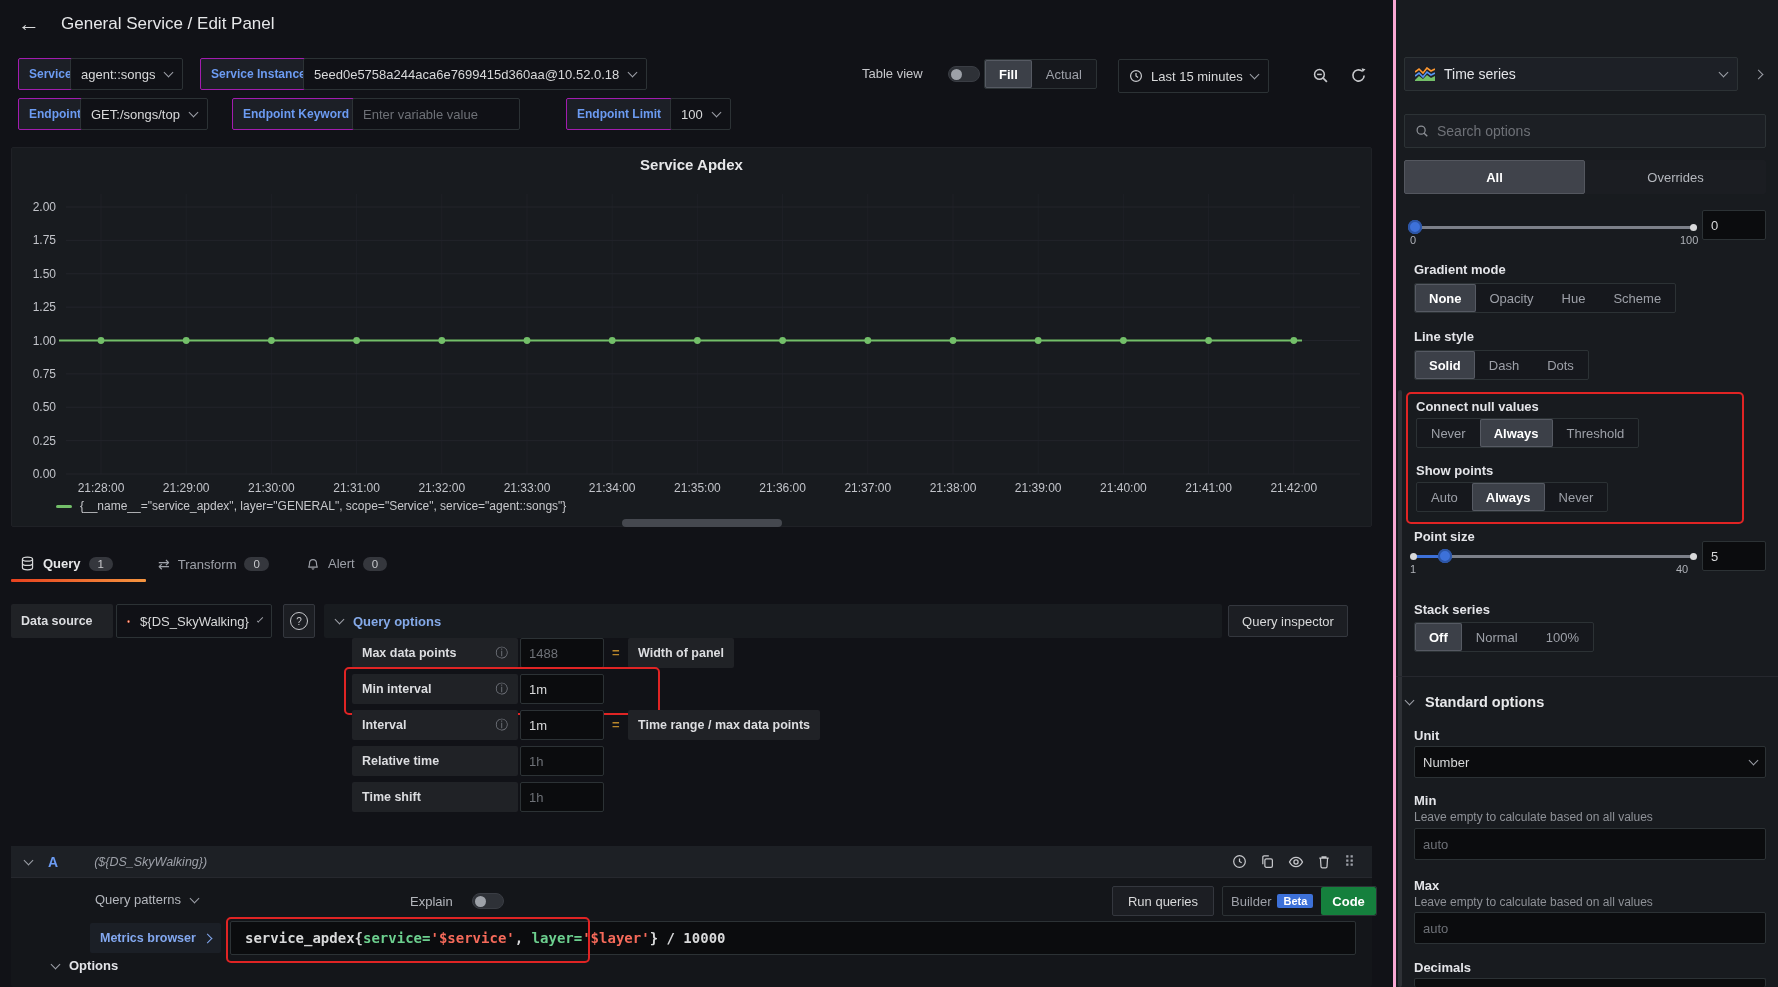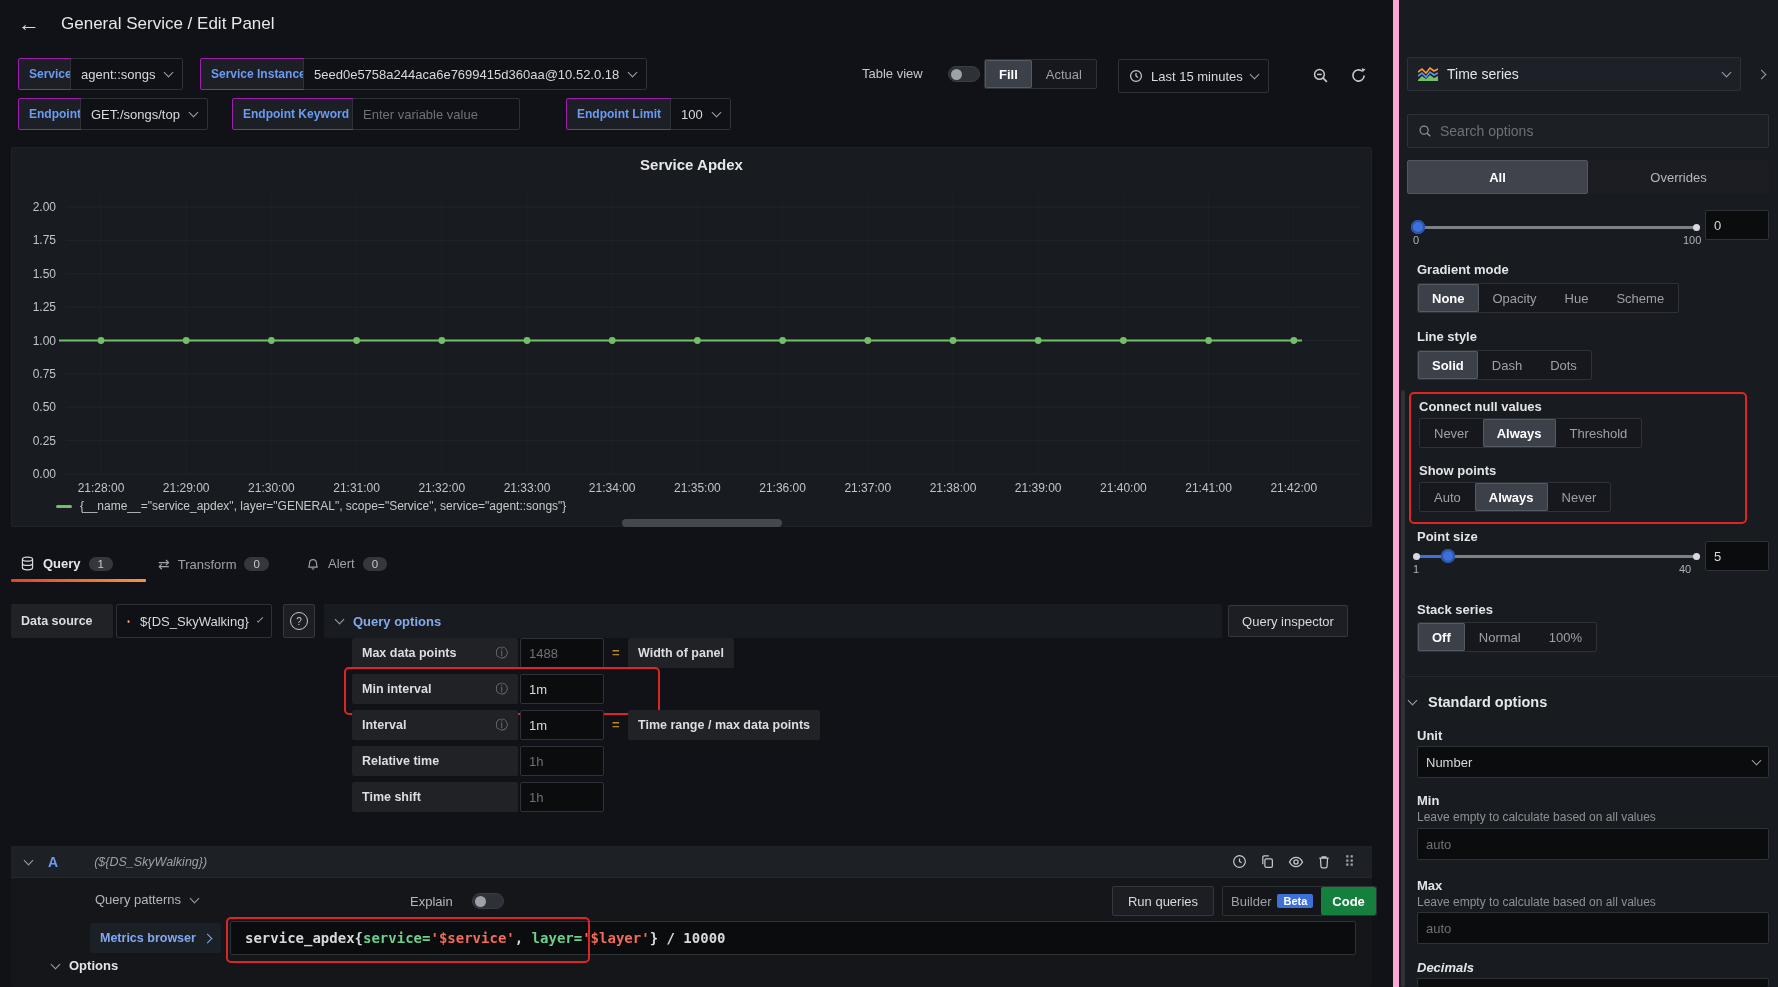--- a/index.html
+++ b/index.html
@@ -339,21 +339,21 @@
     <div class="abs inputbox mono" style="left:219px;top:75px;width:1126px;height:34px;font-size:14px;font-weight:700;padding:0 14px;">
       <span><span class="tok-p">service_apdex{</span><span class="tok-k">service=</span><span class="tok-v">'$service'</span><span class="tok-p">, </span><span class="tok-k">layer=</span><span class="tok-v">'$layer'</span><span class="tok-p">} / 10000</span></span>
     </div>
     <div class="redbox" style="left:215px;top:71px;width:360px;height:42px;"></div>
     <div class="abs flex" style="left:41px;top:112px;gap:10px;">
       <span class="chv"></span>
       <span style="font-weight:700;color:#e3e4e8;">Options</span>
     </div>
   </div>
 
-  <div class="abs" style="left:1393px;top:0;width:385px;height:987px;background:#181b1f;border-left:6px solid #f9a8d4;box-sizing:border-box;">
+  <div class="abs" style="left:1393px;top:0;width:385px;height:987px;background:#181b1f;border-left:3px solid #f9a8d4;box-sizing:border-box;">
     <div class="abs" style="left:2px;top:390px;width:4px;height:597px;background:#2e3136;border-radius:2px;"></div>
 
     <div class="abs flex" style="left:8px;top:57px;width:334px;height:34px;background:#1d2026;border:1px solid #2c3235;border-radius:2px;padding:0 10px;gap:9px;box-sizing:border-box;">
       <svg class="icon" width="20" height="14" viewBox="0 0 20 14">
         <polyline points="0,5 4,2 8,6 12,1 16,4 20,2" fill="none" stroke="#ff9830" stroke-width="1.6"></polyline>
         <polyline points="0,9 4,6 8,10 12,5 16,8 20,6" fill="none" stroke="#5794f2" stroke-width="1.6"></polyline>
         <path d="M0 13 L4 9 L8 12 L12 8 L16 11 L20 9 V14 H0 z" fill="#73bf69"></path>
       </svg>
       <span style="font-size:14px;color:#e3e4e8;">Time series</span>
       <span class="chv" style="margin-left:auto;"></span>
@@ -454,17 +454,17 @@
     <div class="abs inputbox" style="left:18px;top:828px;width:352px;height:32px;">
         <span class="ph">auto</span>
       </div>
 
     <div class="abs optlabel" style="left:18px;top:878px;font-weight:600;">Max</div>
     <div class="abs desc" style="left:18px;top:895px;">Leave empty to calculate based on all values</div>
     <div class="abs inputbox" style="left:18px;top:912px;width:352px;height:32px;">
         <span class="ph">auto</span>
       </div>
 
-    <div class="abs optlabel" style="left:18px;top:960px;font-weight:600;font-style:italic;">Decimals</div>
+    <div class="abs optlabel" style="left:18px;top:960px;font-weight:600;">Decimals</div>
     <div class="abs inputbox" style="left:18px;top:978px;width:352px;height:9px;border-bottom:none;"></div>
   </div>
 
 </div>
 
 </body></html>

